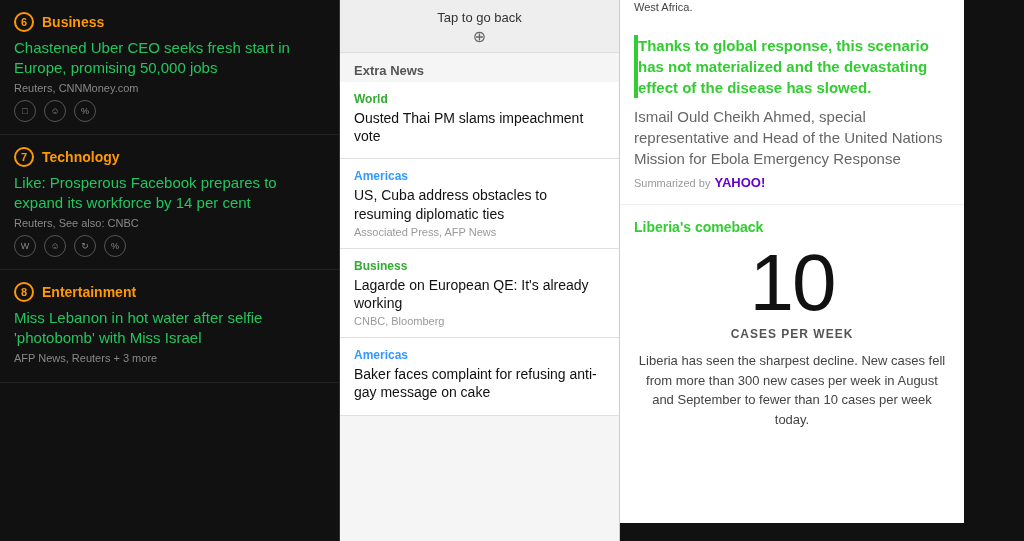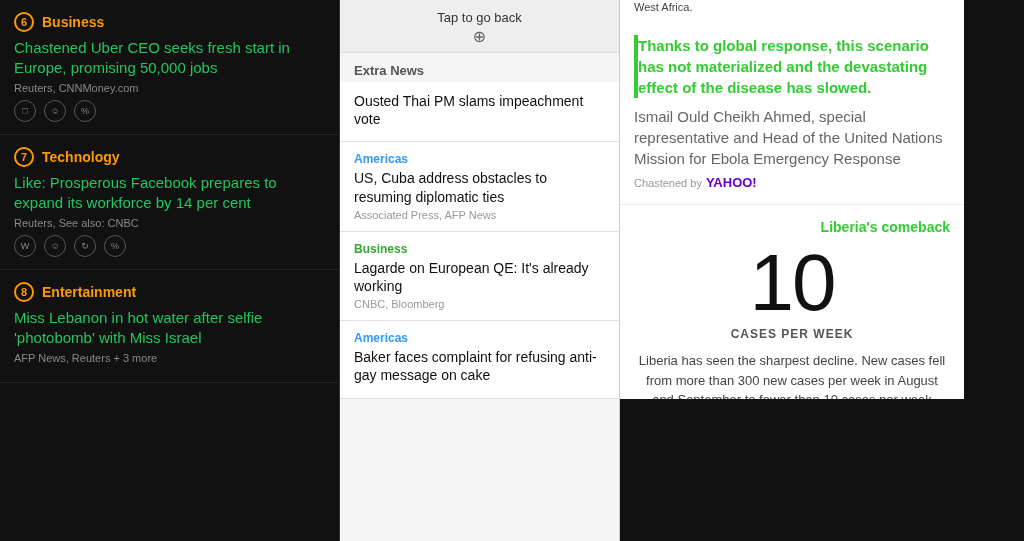--- a/index.html
+++ b/index.html
@@ -139,21 +139,21 @@
     }
 
     .mid-source {
       color: #999;
       font-size: 11px;
     }
 
     
     .right-panel {
       width: 344px;
-      height: 399px;
+      height: 523px;
       background: #fff;
       overflow: hidden;
       flex-shrink: 0;
     }
 
     .quote-section {
       padding: 14px;
       border-bottom: 1px solid #eee;
     }
 
@@ -188,21 +188,21 @@
     }
 
     .liberia-section {
       padding: 14px;
     }
 
     .liberia-title {
       color: #33cc33;
       font-size: 14px;
       font-weight: bold;
-      text-align: right;
+      text-align: left;
       margin-bottom: 8px;
     }
 
     .cases-number {
       font-size: 80px;
       font-weight: 100;
       text-align: center;
       color: #111;
       line-height: 1;
       margin-bottom: 4px;
@@ -279,20 +279,21 @@
 
 <div class="mid-panel">
   <div class="tap-back">
     <div class="tap-back-text">Tap to go back</div>
     <div class="tap-back-icon">⊕</div>
   </div>
 
   <div class="mid-section-header">Extra News</div>
 
   <div class="mid-news-item">
+    <div class="mid-category" style="color:#33aa33;">World</div>
     <div class="mid-headline">Ousted Thai PM slams impeachment vote</div>
   </div>
 
   <div class="mid-news-item">
     <div class="mid-category" style="color:#3399ff;">Americas</div>
     <div class="mid-headline">US, Cuba address obstacles to resuming diplomatic ties</div>
     <div class="mid-source">Associated Press, AFP News</div>
   </div>
 
   <div class="mid-news-item">
@@ -310,21 +311,21 @@
 </div>
 
 <div class="right-panel">
 
   <div class="west-africa-text">West Africa.</div>
 
   <div class="quote-section">
     <div class="quote-text">Thanks to global response, this scenario has not materialized and the devastating effect of the disease has slowed.</div>
     <div class="quote-author">Ismail Ould Cheikh Ahmed, special representative and Head of the United Nations Mission for Ebola Emergency Response</div>
     <div class="summarized-by">
-      <span>Chastened by</span>
+      <span>Summarized by</span>
       <span class="yahoo-logo">YAHOO!</span>
     </div>
   </div>
 
   <div class="liberia-section">
     <div class="liberia-title">Liberia's comeback</div>
     <div class="cases-number">10</div>
     <div class="cases-label">CASES PER WEEK</div>
     <div class="liberia-desc">Liberia has seen the sharpest decline. New cases fell from more than 300 new cases per week in August and September to fewer than 10 cases per week today.</div>
   </div>

